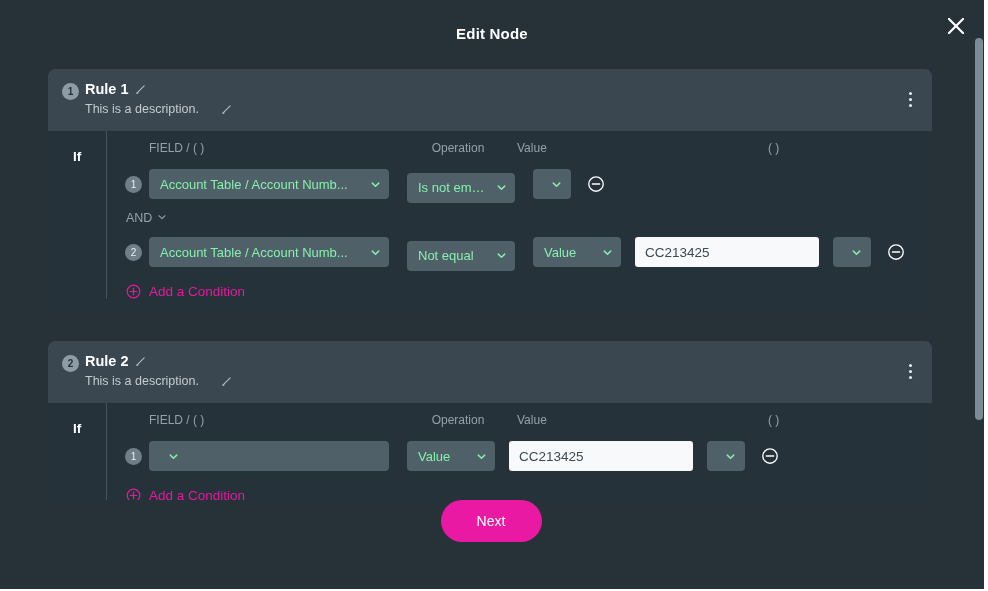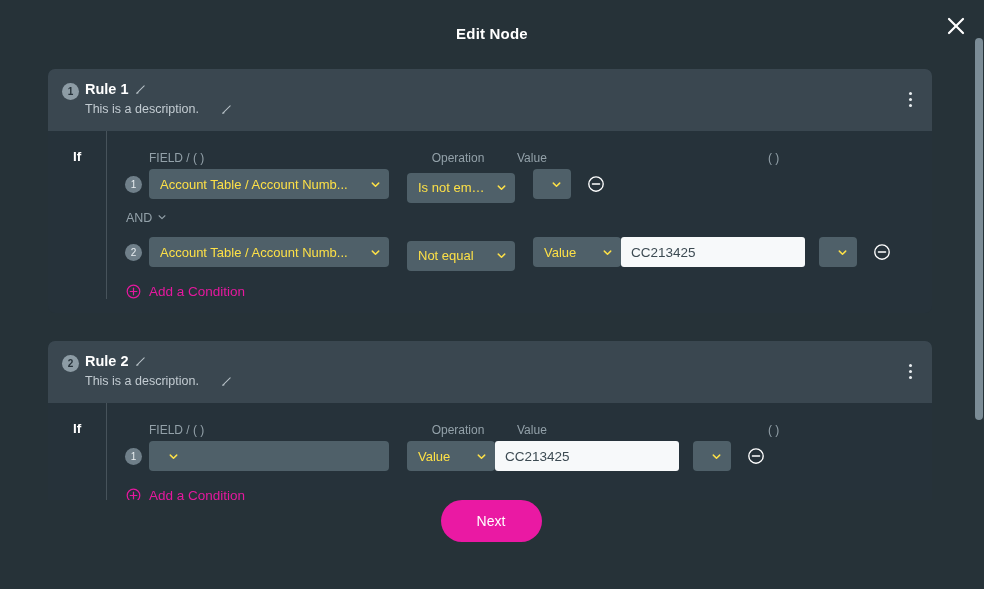--- a/index.html
+++ b/index.html
@@ -116,21 +116,21 @@
     font-weight: bold;
   }
   .cond-col {
     flex: 1 1 auto;
     border-left: 1px solid #47535b;
     padding: 0 0 0 18px;
   }
   
   .col-head {
     display: flex;
-    align-items: flex-end;
+    align-items: center;
     height: 34px;
     color: #93a1a9;
     font-size: 12px;
     padding-left: 24px;
   }
   .ch-field  { width: 250px; flex: 0 0 250px; }
   .ch-op     { width: 118px; flex: 0 0 118px; text-align: center; }
   .ch-val    { width: 196px; flex: 0 0 196px; }
   .ch-paren  { flex: 1 1 auto; text-align: left; padding-left: 55px; }
   
@@ -145,21 +145,21 @@
     border-radius: 50%;
     background: #6f7f89;
     color: #e9eef1;
     font-size: 10px;
     display: flex; align-items: center; justify-content: center;
     flex: 0 0 auto;
     margin-right: 7px;
   }
   .sel {
     background: #4f6069;
-    color: #fde047;
+    color: #86efac;
     border: none;
     border-radius: 4px;
     height: 30px;
     font-size: 13px;
     font-family: "Liberation Sans", sans-serif;
     display: flex;
     align-items: center;
     padding: 0 8px 0 11px;
     cursor: pointer;
     position: relative;
@@ -179,20 +179,21 @@
   }
   .sel-chevonly2 {
     width: 38px; flex: 0 0 38px;
     margin-left: 14px;
     justify-content: center;
     padding: 0;
   }
   .val-input {
     width: 184px; flex: 0 0 184px;
     height: 30px;
+    margin-left: 14px;
     background: #f7f9fa;
     border: none;
     border-radius: 3px;
     color: #3c4a52;
     font-size: 13.5px;
     font-family: "Liberation Sans", sans-serif;
     padding: 0 10px;
   }
   .minus-btn {
     margin-left: 16px;

